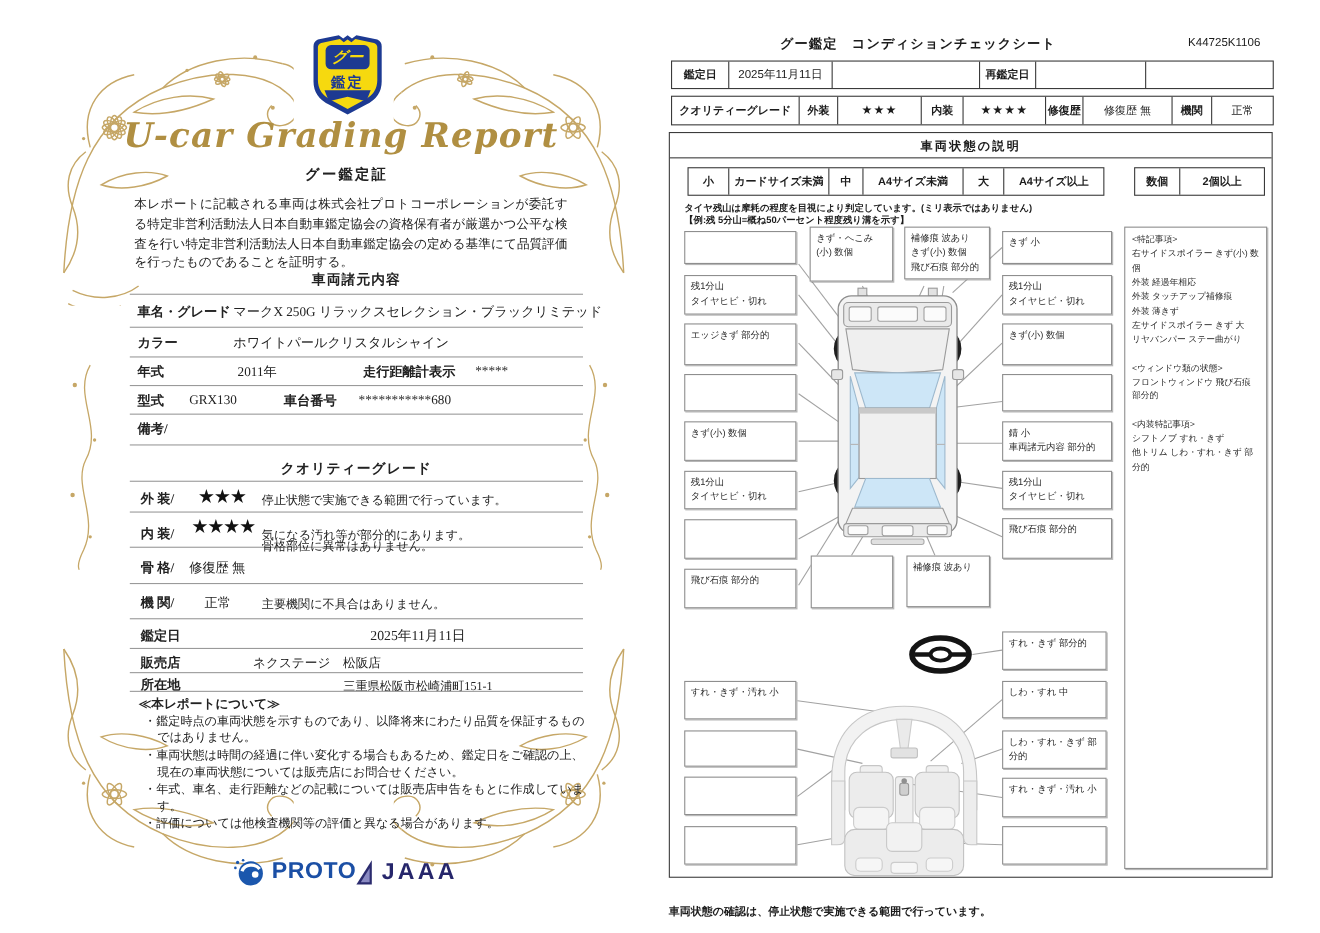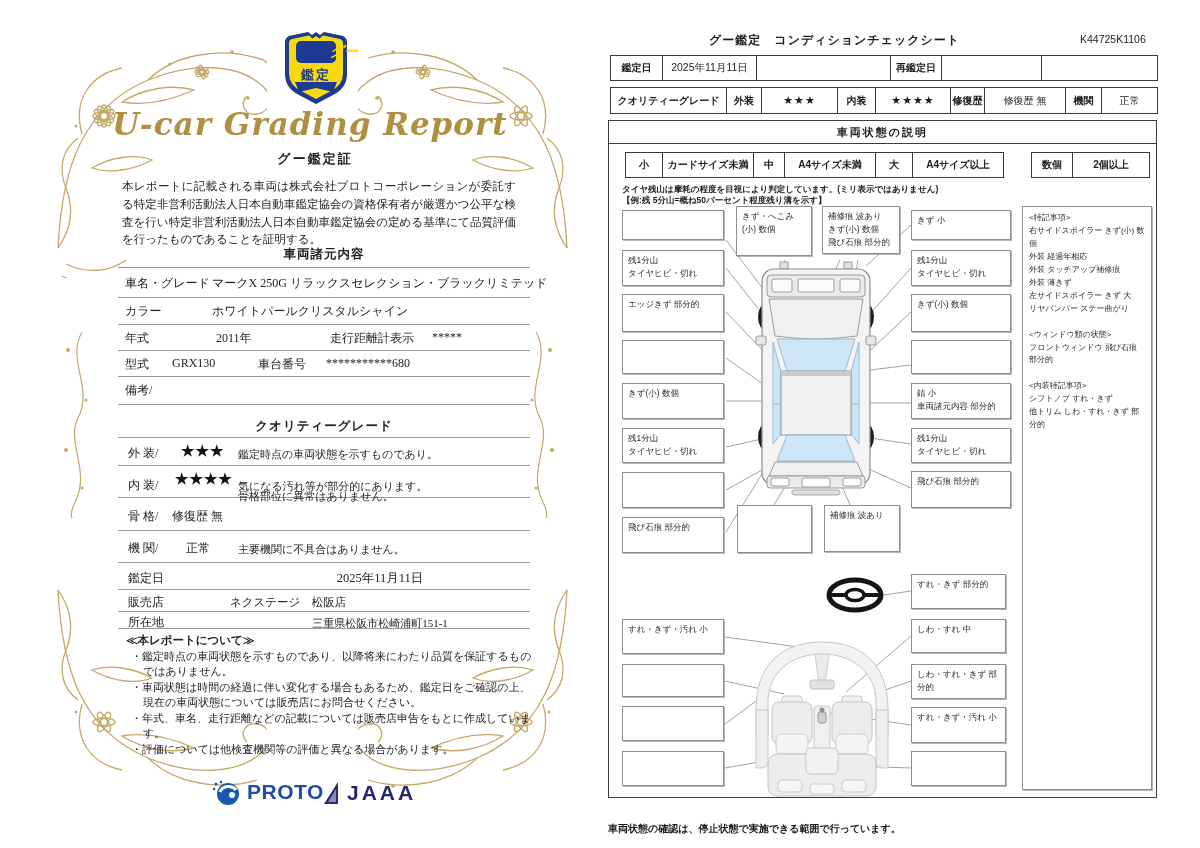--- a/index.html
+++ b/index.html
@@ -7,30 +7,30 @@
           font-family:"Liberation Sans","DejaVu Sans",sans-serif;color:#1c1c1c;}
   .abs{position:absolute;}
   svg{display:block;}
   
   .lp{font-family:"Liberation Serif","DejaVu Serif",serif;color:#222;}
   .cert-title{font-family:"DejaVu Serif","Liberation Serif",serif;font-style:italic;font-weight:bold;
               font-size:31px;color:#b08f42;text-align:center;letter-spacing:1px;}
   .cert-sub{font-size:13px;font-weight:bold;text-align:center;letter-spacing:2px;}
   .intro{font-size:11.5px;line-height:1.55;text-align:justify;}
   .h-rule{position:absolute;left:118px;width:412px;height:1px;background:#9a9a9a;}
-  .lbl{font-weight:normal;font-size:12px;text-align:right;}
+  .lbl{font-weight:bold;font-size:12px;text-align:right;}
   .val{font-size:12px;}
   .stars{font-size:15px;letter-spacing:1px;color:#111;font-weight:bold;}
   .desc{font-size:11px;}
   .heading{font-size:12.5px;font-weight:bold;text-align:center;letter-spacing:1px;}
   .bullet{font-size:11px;line-height:1.4;padding-left:12px;text-indent:-12px;width:398px;}
   .about-h{font-size:11.5px;font-weight:bold;}
   .logo-text-proto{font-weight:800;font-size:21px;color:#1b4fa5;letter-spacing:.5px;font-family:"Liberation Sans",sans-serif;}
   .logo-text-jaaa{font-weight:800;font-size:21px;color:#26266b;letter-spacing:3px;font-family:"Liberation Sans",sans-serif;}
-  .badge-goo{font-size:14px;font-weight:bold;font-style:italic;color:#f6d90f;text-align:center;margin-left:28px;}
+  .badge-goo{font-size:14px;font-weight:bold;font-style:italic;color:#f6d90f;text-align:center;}
   .badge-kantei{font-size:13px;font-weight:bold;color:#1d3a92;text-align:center;letter-spacing:2px;}
   .orn{pointer-events:none;opacity:.95;}
   
   .rp-title{font-size:12px;font-weight:bold;text-align:right;letter-spacing:1px;}
   .rp-code{font-size:10.5px;}
   .tbl{position:absolute;display:flex;border:1px solid #3a3a3a;background:#fff;box-sizing:border-box;}
   .cell{border-right:1px solid #3a3a3a;display:flex;align-items:center;justify-content:center;
         font-size:10px;box-sizing:border-box;height:100%;}
   .cell:last-child{border-right:none;}
   .cell.b{font-weight:bold;}
@@ -213,21 +213,21 @@
     <div class="abs lbl lp" style="left:258px;top:356px">車台番号</div>
     <div class="abs val lp" style="left:326px;top:356px">***********680</div>
     <div class="h-rule" style="top:376px"></div>
     <div class="abs lbl lp" style="left:125px;top:382px">備考/</div>
     <div class="h-rule" style="top:404px"></div>
 
     <div class="abs heading lp" style="left:118px;top:418px;width:412px">クオリティーグレード</div>
     <div class="h-rule" style="top:437px"></div>
     <div class="abs lbl lp" style="left:128px;top:445px">外 装/</div>
     <div class="abs stars lp" style="left:181px;top:442px">★★★</div>
-    <div class="abs desc lp" style="left:238px;top:447px">鑑定時点の車両状態を示すものであり。</div>
+    <div class="abs desc lp" style="left:238px;top:447px">停止状態で実施できる範囲で行っています。</div>
     <div class="h-rule" style="top:465px"></div>
     <div class="abs lbl lp" style="left:128px;top:477px">内 装/</div>
     <div class="abs stars lp" style="left:175px;top:470px">★★★★</div>
     <div class="abs desc lp" style="left:238px;top:479px">気になる汚れ等が部分的にあります。</div>
     <div class="h-rule" style="top:497px"></div>
     <div class="abs lbl lp" style="left:128px;top:508px">骨 格/</div>
     <div class="abs val lp" style="left:172px;top:508px">修復歴 無</div>
     <div class="abs desc lp" style="left:238px;top:489px">骨格部位に異常はありません。</div>
     <div class="h-rule" style="top:530px"></div>
     <div class="abs lbl lp" style="left:128px;top:540px">機 関/</div>

